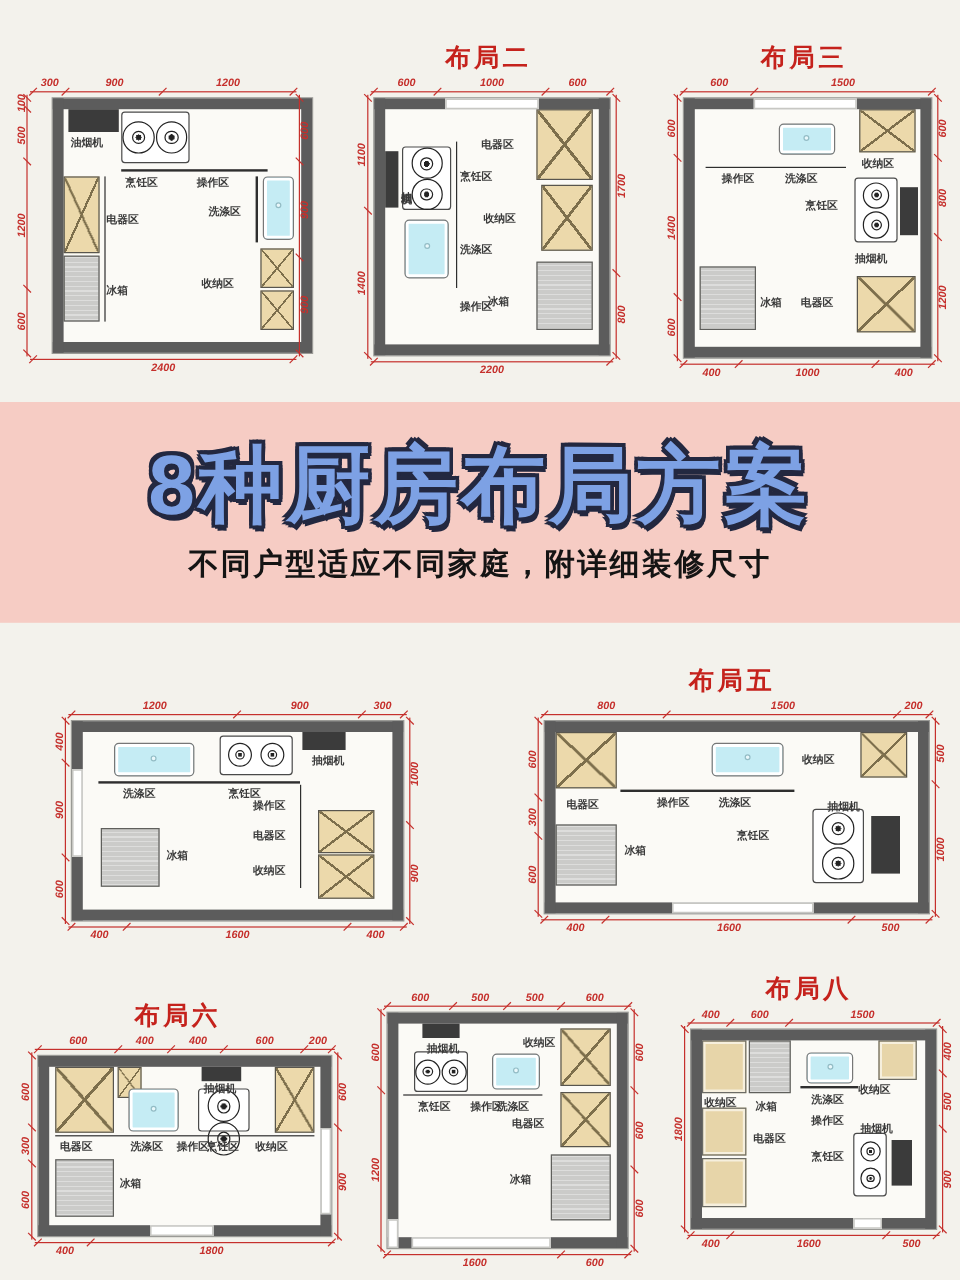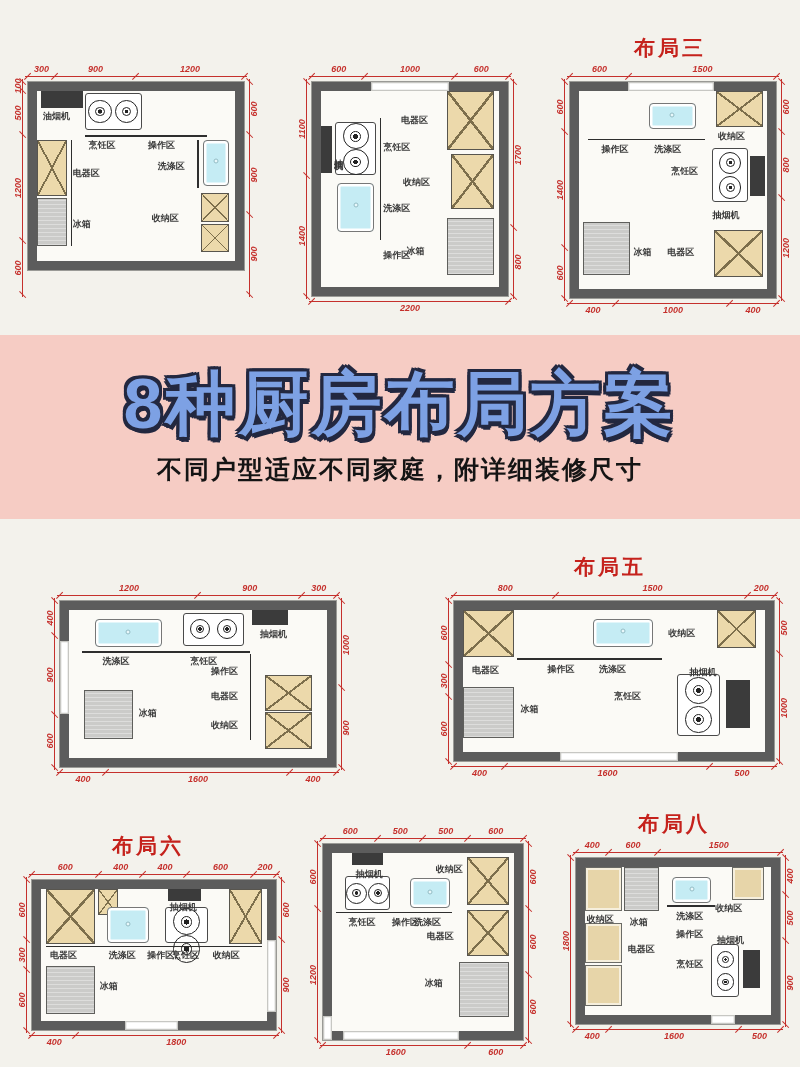--- a/index.html
+++ b/index.html
@@ -93,21 +93,21 @@
       -3px -3px 0 #232840, 3px -3px 0 #232840, -3px 3px 0 #232840, 3px 3px 0 #232840,
       -3px 0 0 #232840, 3px 0 0 #232840, 0 -3px 0 #232840, 0 4px 0 #232840, 2px 5px 0 #232840;}
   .banner-subtitle{font-size:25px;font-weight:bold;color:#141414;letter-spacing:2px;}
 </style>
 </head>
 <body>
 
 <div class="page">
   <div>
       <div class="layout-section" style="left: 0px; top: 18px; width: 272px; height: 312px;">
-        <div class="plan" style="left: 28px; top: 64px; width: 216px; height: 188px;">
+        <div class="plan" style="left: 44px; top: 64px; width: 216px; height: 212px;">
           <div class="wall wall-top"></div>
           <div class="wall wall-bottom"></div>
           <div class="wall wall-left"></div>
           <div class="wall wall-right"></div>
           <div class="plan-inner">
             <div class="el el-hood" style="left: 2%; top: 0%; width: 21%; height: 10%;"></div>
             <div class="el el-stove stove-h" style="left: 24%; top: 1%; width: 29%; height: 22%;">
               <div class="burner">
                 <div class="burner-dot"></div>
               </div>
@@ -142,20 +142,27 @@
           <div class="dim-seg" style="flex: 900 1 0px;">
             <div class="dim-label">900</div>
             <div class="dim-tick"></div>
           </div>
           <div class="dim-seg" style="flex: 1200 1 0px;">
             <div class="dim-label">1200</div>
             <div class="dim-tick"></div>
           </div>
           <div class="dim-tick tick-end"></div>
         </div>
+        <div class="dim dim-bottom" style="left: 28px; width: 216px; top: 278px;">
+          <div class="dim-seg" style="flex: 2400 1 0px;">
+            <div class="dim-label">2400</div>
+            <div class="dim-tick"></div>
+          </div>
+          <div class="dim-tick tick-end"></div>
+        </div>
         <div class="dim dim-left" style="top: 64px; height: 212px; left: 10px;">
           <div class="dim-seg" style="flex: 100 1 0px;">
             <div class="dim-label">100</div>
             <div class="dim-tick"></div>
           </div>
           <div class="dim-seg" style="flex: 500 1 0px;">
             <div class="dim-label">500</div>
             <div class="dim-tick"></div>
           </div>
           <div class="dim-seg" style="flex: 1200 1 0px;">
@@ -178,20 +185,21 @@
             <div class="dim-tick"></div>
           </div>
           <div class="dim-seg" style="flex: 900 1 0px;">
             <div class="dim-label">900</div>
             <div class="dim-tick"></div>
           </div>
           <div class="dim-tick tick-end"></div>
         </div>
       </div>
       <div class="layout-section" style="left: 278px; top: 18px; width: 258px; height: 312px;">
+        <div class="layout-title" style="top: 16px;">布局二</div>
         <div class="plan" style="left: 34px; top: 64px; width: 196px; height: 214px;">
           <div class="wall wall-top"></div>
           <div class="wall wall-bottom"></div>
           <div class="wall wall-left"></div>
           <div class="wall wall-right"></div>
           <div class="gap gap-top" style="left: 30%; width: 40%;"></div>
           <div class="plan-inner">
             <div class="el el-hood" style="left: 0%; top: 18%; width: 6%; height: 24%;"></div>
             <div class="el el-stove stove-v" style="left: 8%; top: 16%; width: 23%; height: 27%;">
               <div class="burner">

